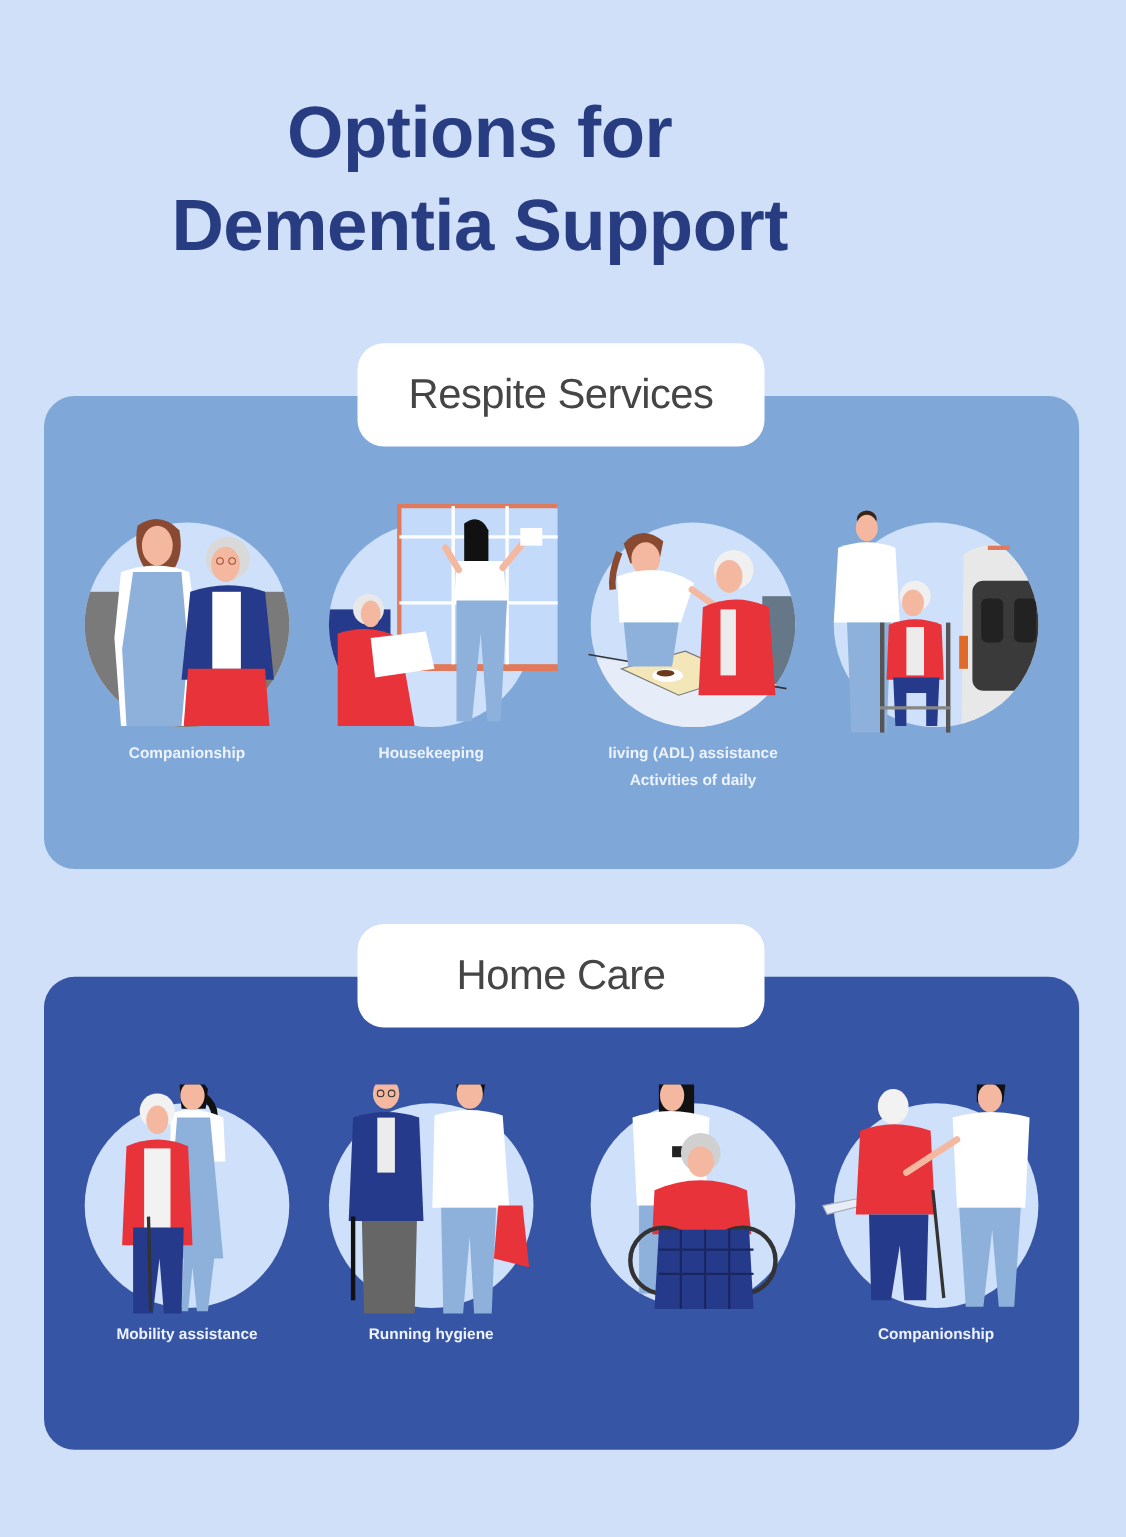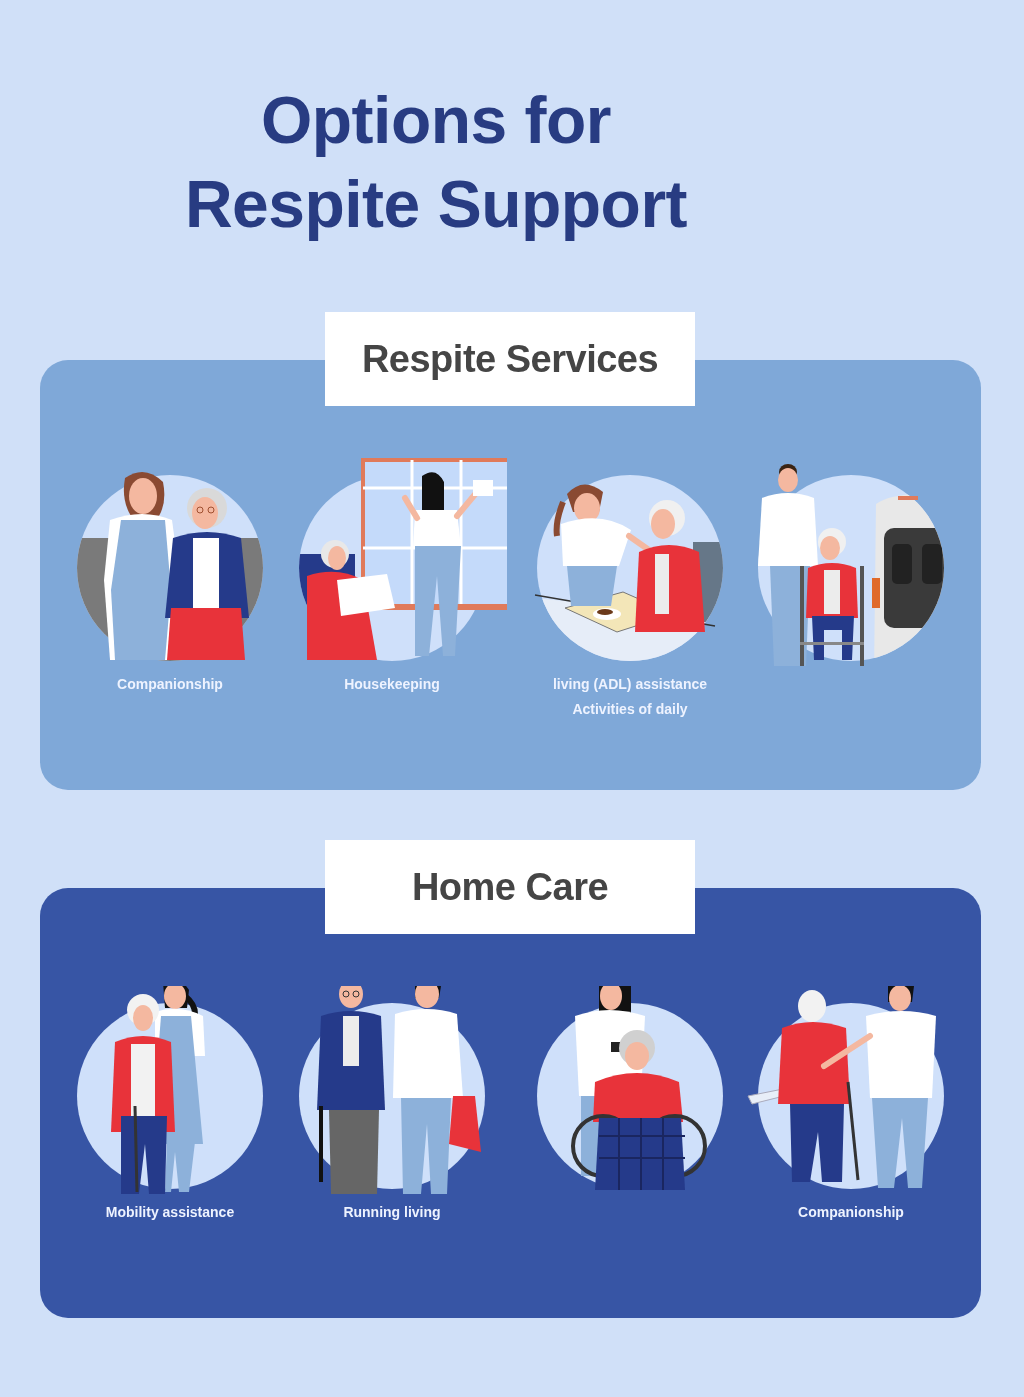--- a/index.html
+++ b/index.html
@@ -14,23 +14,23 @@
 
   .panel {
     position: absolute; left: 40px; width: 941px; height: 430px;
     border-radius: 28px;
   }
   .panel.respite { top: 360px; background: #7fa8d8; }
   .panel.home { top: 888px; background: #3755a5; }
 
   .tab {
     position: absolute; left: 325px; width: 370px; height: 94px;
-    background: #ffffff; border-radius: 0;
+    background: #ffffff; border-radius: 24px;
     display: flex; align-items: center; justify-content: center;
-    color: #454545; font-weight: 700; font-size: 38px; letter-spacing: -0.5px;
+    color: #454545; font-weight: 400; font-size: 38px; letter-spacing: -0.5px;
   }
   .tab.respite { top: 312px; }
   .tab.home { top: 840px; }
 
   .item {
     position: absolute; width: 230px; text-align: center;
   }
   .item .circle-wrap {
     position: relative; width: 230px; height: 210px;
   }
@@ -38,21 +38,21 @@
   .item .label {
     color: #eef3ff; font-weight: 700; font-size: 14px; line-height: 25px;
     margin-top: 4px;
   }
 </style>
 </head>
 <body>
 
 <div class="title">
   <div>Options for</div>
-  <div>Respite Support</div>
+  <div>Dementia Support</div>
 </div>
 
 <div class="panel respite"></div>
 <div class="tab respite">Respite Services</div>
 
 <div class="item" style="left:55px; top:458px;">
   <div class="circle-wrap">
     <svg width="230" height="210" viewBox="0 0 230 210">
       <defs>
           <clipPath id="c1">
@@ -230,21 +230,21 @@
       <path d="M52 124 l50 0 l-2 84 l-46 0z" fill="#666666"></path>
       <line x1="44" y1="120" x2="44" y2="196" stroke="#111" stroke-width="4"></line>
 
       <path d="M138 -6 q16 -8 26 6 l-2 12 l-24 0z" fill="#111"></path>
       <ellipse cx="150" cy="8" rx="12" ry="14" fill="#f4b8a0"></ellipse>
       <path d="M118 28 q32 -10 62 0 l6 84 l-70 0z" fill="#ffffff"></path>
       <path d="M124 112 l50 0 l-4 96 l-16 0 l-4 -70 l-6 70 l-18 0z" fill="#8db1da"></path>
       <path d="M176 110 l22 0 l6 56 l-32 -8z" fill="#e8333a"></path>
     </svg>
   </div>
-  <div class="label">Running living</div>
+  <div class="label">Running hygiene</div>
 </div>
 
 <div class="item" style="left:515px; top:986px;">
   <div class="circle-wrap">
     <svg width="230" height="210" viewBox="0 0 230 210">
       <circle cx="115" cy="110" r="93" fill="#cfe0fa"></circle>
 
       <path d="M84 -6 q18 -10 32 4 l0 30 l-32 0z" fill="#111"></path>
       <ellipse cx="96" cy="10" rx="11" ry="14" fill="#f4b8a0"></ellipse>
       <path d="M60 30 q34 -12 70 0 l-4 80 l-62 0z" fill="#ffffff"></path>

